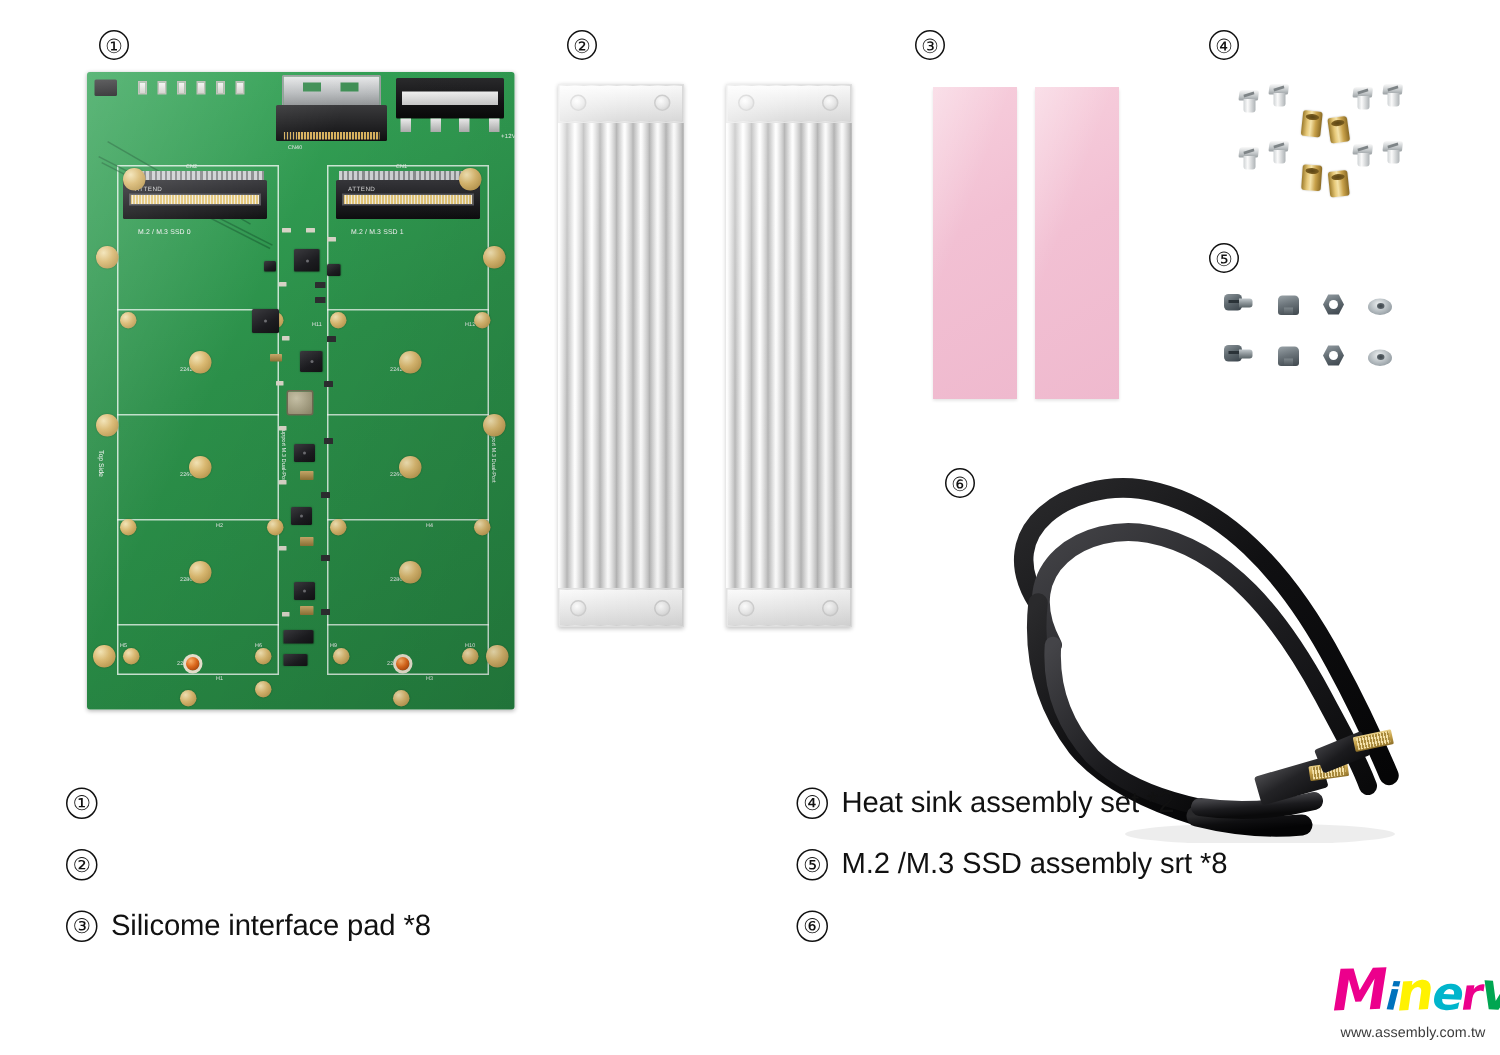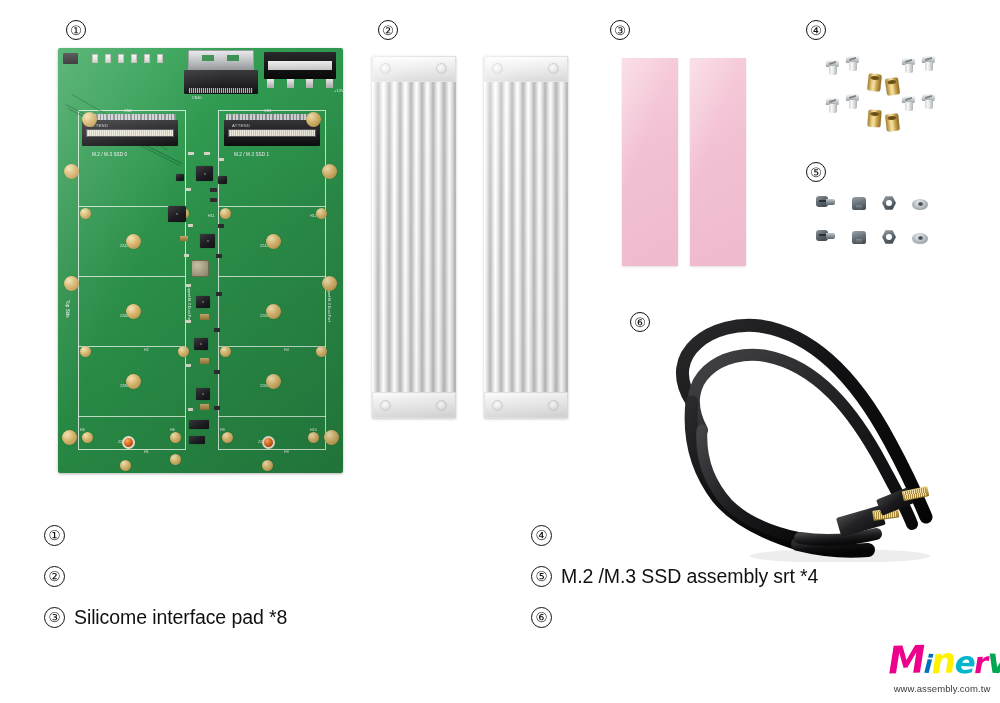--- a/index.html
+++ b/index.html
@@ -635,24 +635,25 @@
       </div>
       <div class="lg-row">
         <div class="lg-num">③</div>
         <div class="lg-text">Silicome interface pad *8</div>
       </div>
     </div>
 
     <div class="lg-col right">
       <div class="lg-row">
         <div class="lg-num">④</div>
+        <div class="lg-text">Heat sink assembly set *2</div>
       </div>
       <div class="lg-row">
         <div class="lg-num">⑤</div>
-        <div class="lg-text">M.2 /M.3 SSD assembly srt *4</div>
+        <div class="lg-text">M.2 /M.3 SSD assembly srt *8</div>
       </div>
       <div class="lg-row">
         <div class="lg-num">⑥</div>
       </div>
     </div>
   </div>
 
   <div class="logo">
     <div class="logo-word" id="logo-word"><span style="color: rgb(236, 0, 140); transform: rotate(-2deg); font-size: 108%;">M</span><span style="color: rgb(0, 114, 188); transform: rotate(3deg); font-size: 72%;">i</span><span style="color: rgb(255, 242, 0); transform: rotate(-3deg); font-size: 100%;">n</span><span style="color: rgb(0, 181, 204); transform: rotate(2deg); font-size: 88%;">e</span><span style="color: rgb(236, 0, 140); transform: rotate(-2deg); font-size: 84%;">r</span><span style="color: rgb(0, 166, 81); transform: rotate(3deg); font-size: 100%;">v</span></div>
     <div class="logo-url">www.assembly.com.tw</div>

